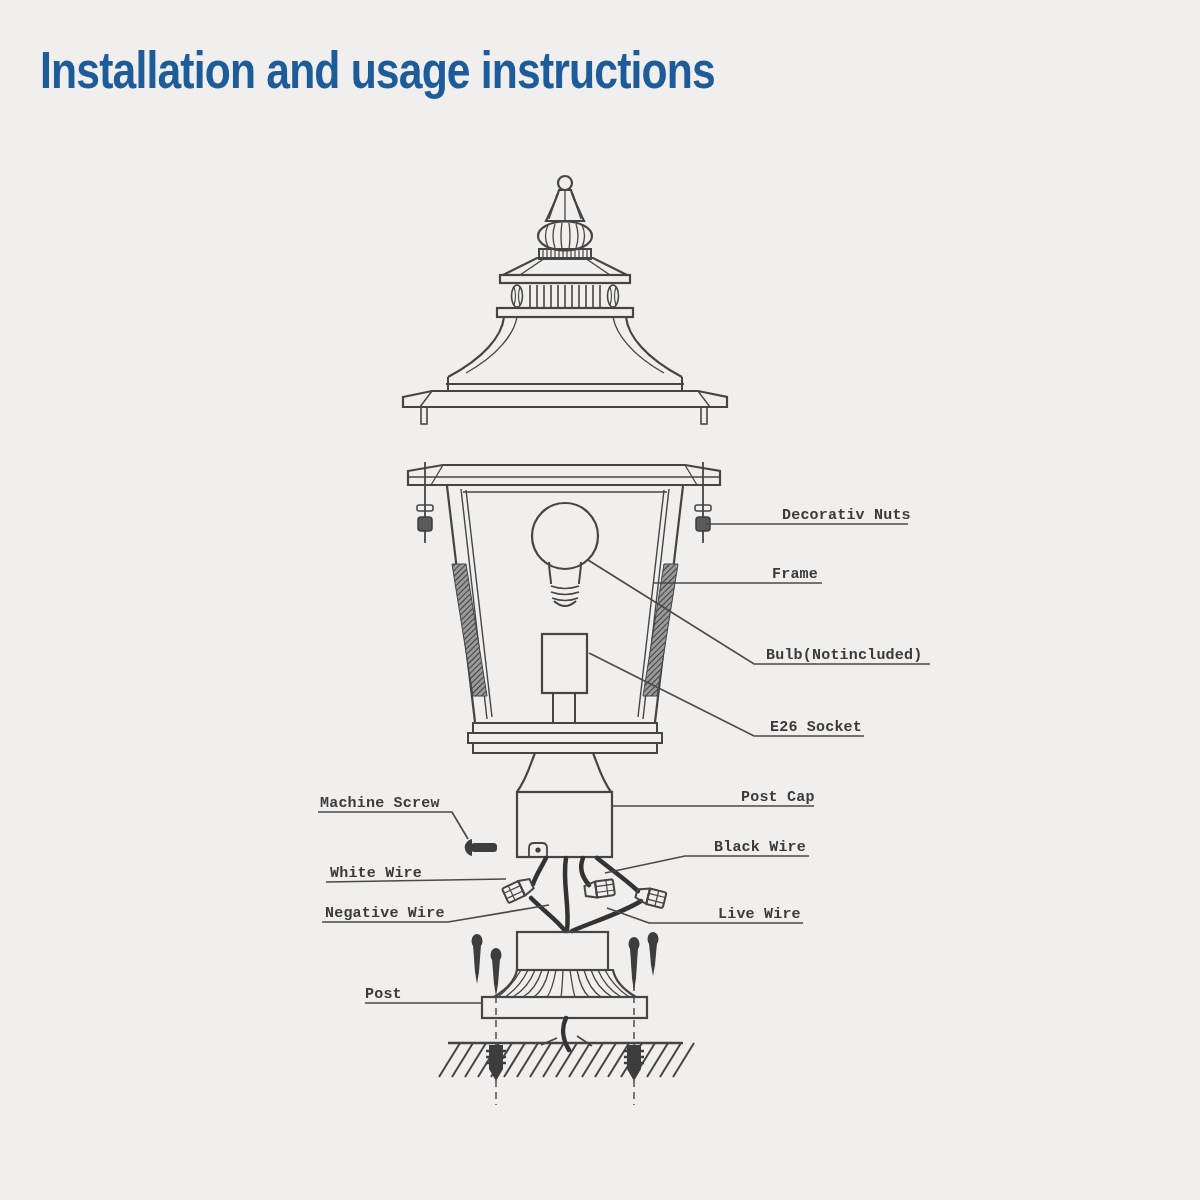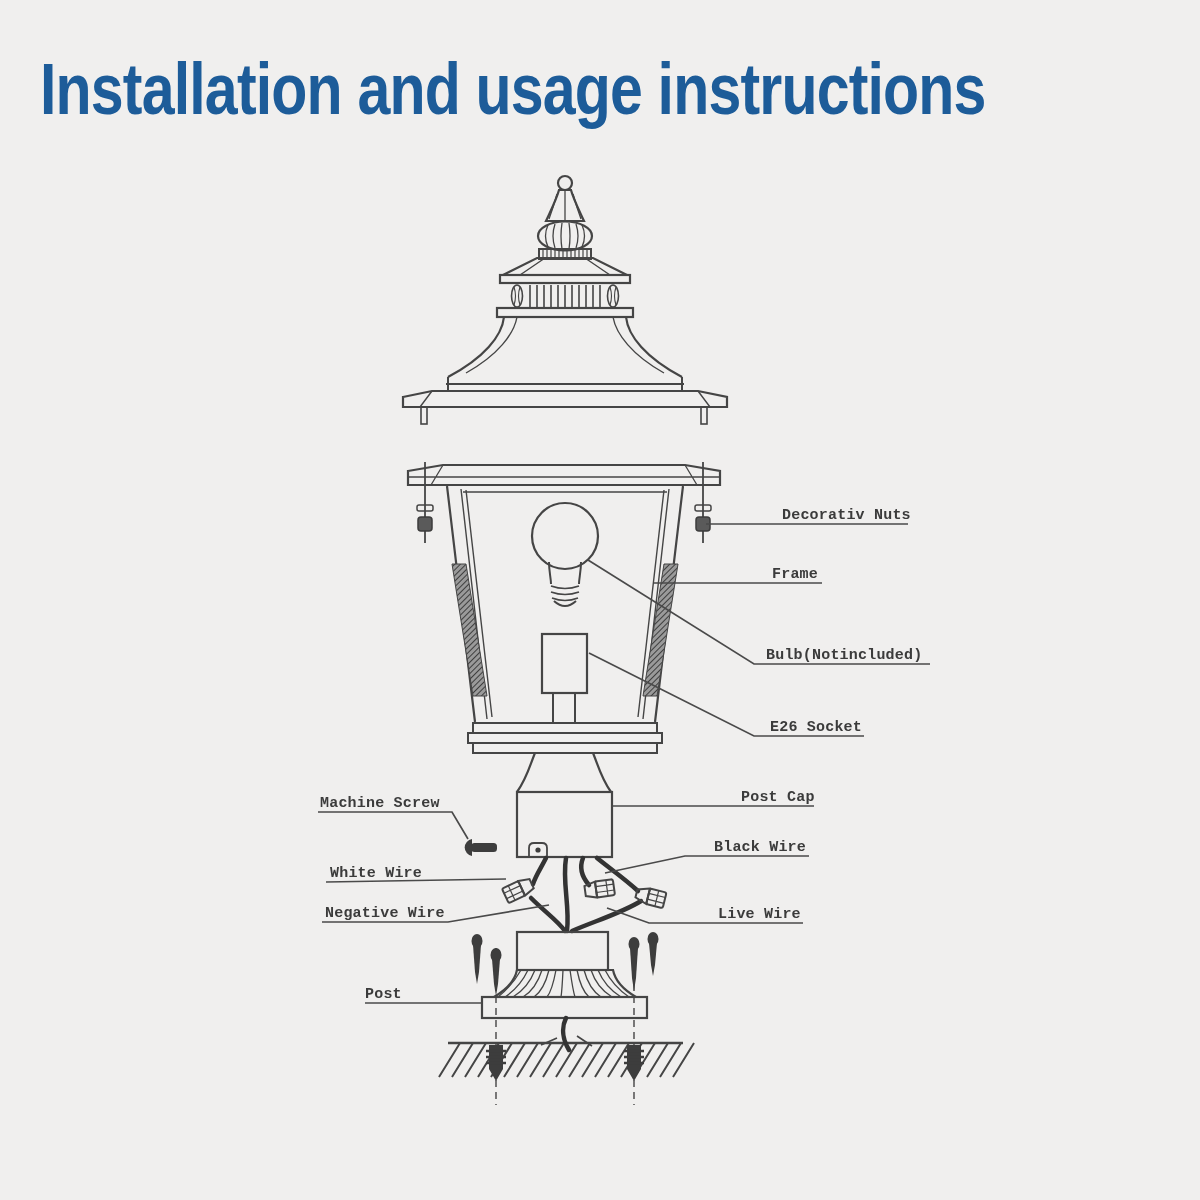--- a/index.html
+++ b/index.html
@@ -4,22 +4,22 @@
 <style>
   html,body{margin:0;padding:0;}
   body{
     width:1200px;height:1200px;
     background:#f0efee;
     font-family:"Liberation Sans", sans-serif;
     overflow:hidden;
     position:relative;
   }
   .page-title{
-    position:absolute;left:40px;top:48px;margin:0;
-    font-size:72px;font-weight:bold;letter-spacing:-1px;
+    position:absolute;left:40px;top:40px;margin:0;
+    font-size:52px;font-weight:bold;letter-spacing:-1px;
     color:#1d5c99;white-space:nowrap;
   }
   .page-title span{display:inline-block;transform:scaleX(0.82);transform-origin:left center;}
   svg.diagram{position:absolute;left:0;top:0;}
   .ln{stroke:#454545;fill:none;}
   .lbl{
     font-family:"Liberation Mono","DejaVu Sans Mono",monospace;
     font-size:15px;font-weight:bold;fill:#3b3b3b;letter-spacing:0.2px;
   }
   .leader{stroke:#4a4a4a;stroke-width:1.7;fill:none;}

